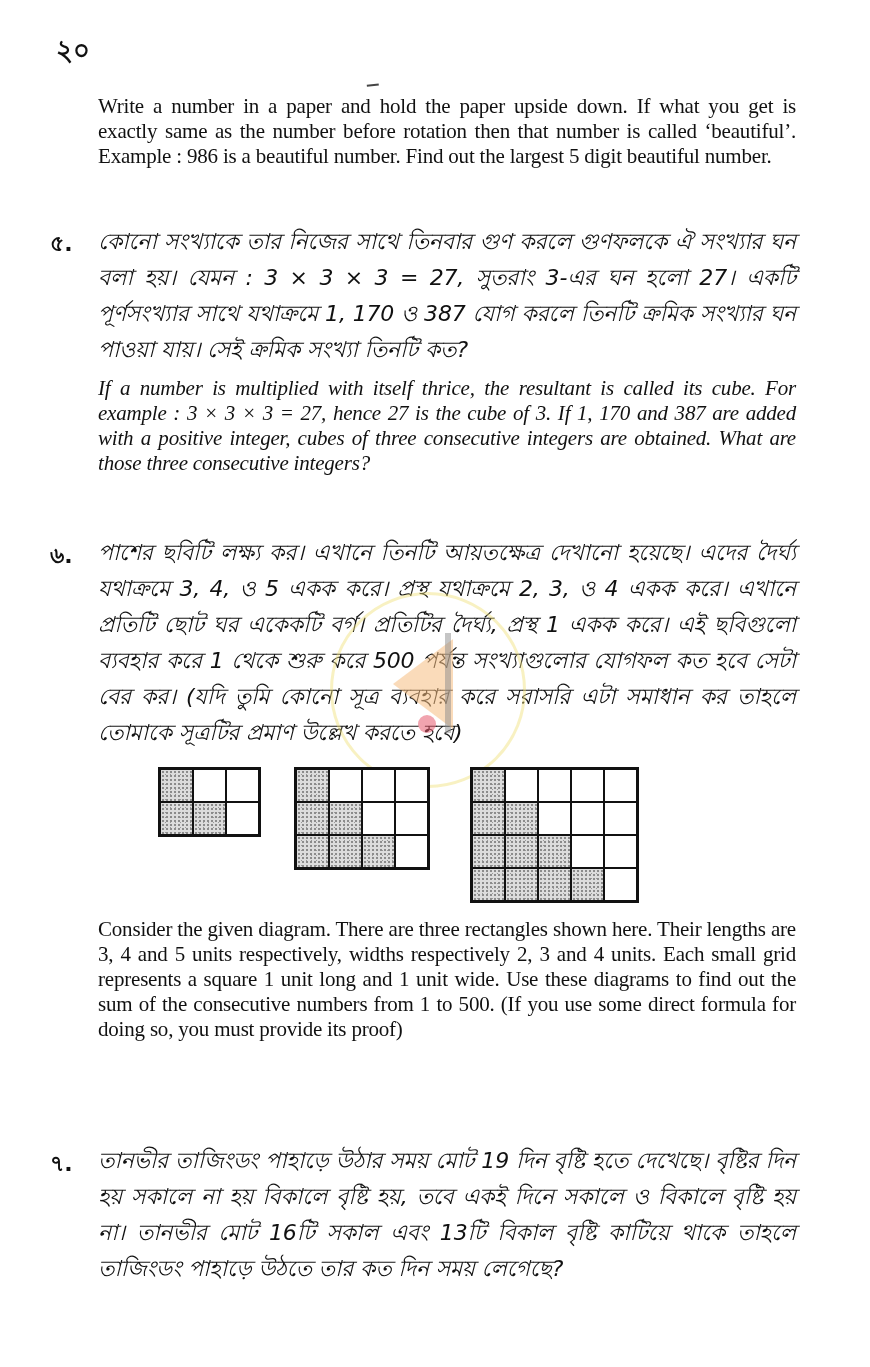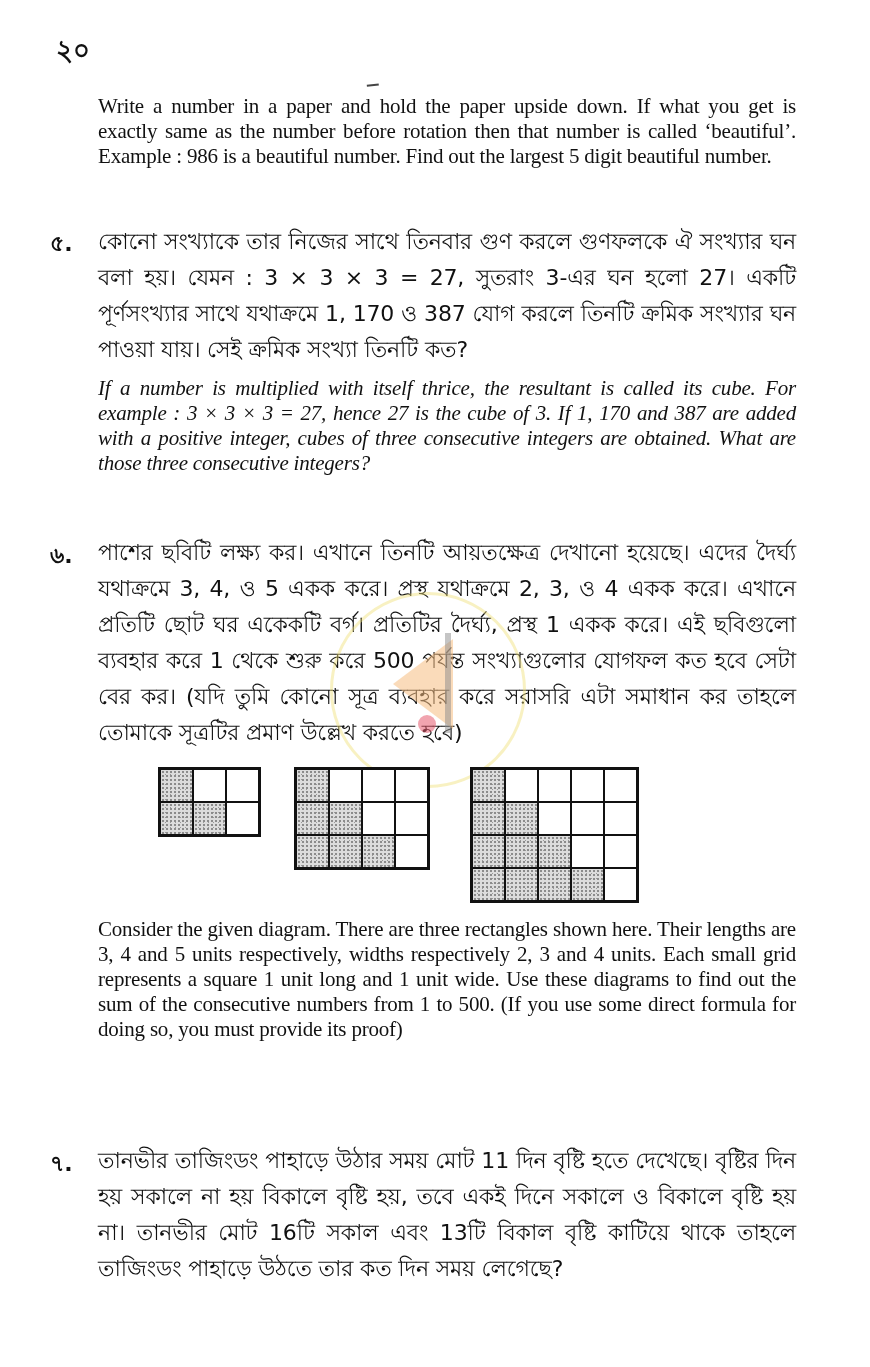--- a/index.html
+++ b/index.html
@@ -12,21 +12,21 @@
     position: absolute; left: 56px; top: 30px; font-size: 26px; font-weight: bold;
     font-family: "DejaVu Sans", sans-serif; transform: scaleY(1.1);
   }
   .stray-mark { position: absolute; left: 367px; top: 84px; width: 12px; height: 4px; border-top: 2px solid #444; transform: rotate(-6deg); }
   .para {
     position: absolute; left: 98px; width: 698px;
     font-size: 21px; line-height: 25px; text-align: justify;
     letter-spacing: -0.2px;
   }
   .para.bn {
-    font-family: "DejaVu Sans", sans-serif; font-size: 22px; line-height: 36px;
+    font-family: "DejaVu Sans", sans-serif; font-size: 22px; line-height: 36px; font-style: italic;
   }
   .qnum {
     position: absolute; left: 50px; font-family: "DejaVu Sans", sans-serif;
     font-size: 22px; font-weight: bold;
   }
   .diagram { position: absolute; top: 767px; }
   .grid { display: grid; border: 2px solid #111; }
   .cell { border: 1px solid #111; width: 33px; height: 33px; box-sizing: border-box; background: #fff; }
   .cell.shaded {
     background-color: #dcdcdc;
@@ -121,13 +121,13 @@
       <div class="cell shaded"></div>
       <div class="cell shaded"></div>
       <div class="cell shaded"></div>
       <div class="cell"></div>
     </div>
   </div>
 
 <div class="para" style="top:917px;">Consider the given diagram. There are three rectangles shown here. Their lengths are 3, 4 and 5 units respectively, widths respectively 2, 3 and 4 units. Each small grid represents a square 1 unit long and 1 unit wide. Use these diagrams to find out the sum of the consecutive numbers from 1 to 500. (If you use some direct formula for doing so, you must provide its proof)</div>
 
 <div class="qnum" style="top:1146px;">৭.</div>
-<div class="para bn" style="top:1143px;">তানভীর তাজিংডং পাহাড়ে উঠার সময় মোট 11 দিন বৃষ্টি হতে দেখেছে। বৃষ্টির দিন হয় সকালে না হয় বিকালে বৃষ্টি হয়, তবে একই দিনে সকালে ও বিকালে বৃষ্টি হয় না। তানভীর মোট 16টি সকাল এবং 13টি বিকাল বৃষ্টি কাটিয়ে থাকে তাহলে তাজিংডং পাহাড়ে উঠতে তার কত দিন সময় লেগেছে?</div>
+<div class="para bn" style="top:1143px;">তানভীর তাজিংডং পাহাড়ে উঠার সময় মোট 19 দিন বৃষ্টি হতে দেখেছে। বৃষ্টির দিন হয় সকালে না হয় বিকালে বৃষ্টি হয়, তবে একই দিনে সকালে ও বিকালে বৃষ্টি হয় না। তানভীর মোট 16টি সকাল এবং 13টি বিকাল বৃষ্টি কাটিয়ে থাকে তাহলে তাজিংডং পাহাড়ে উঠতে তার কত দিন সময় লেগেছে?</div>
 
 </body></html>

